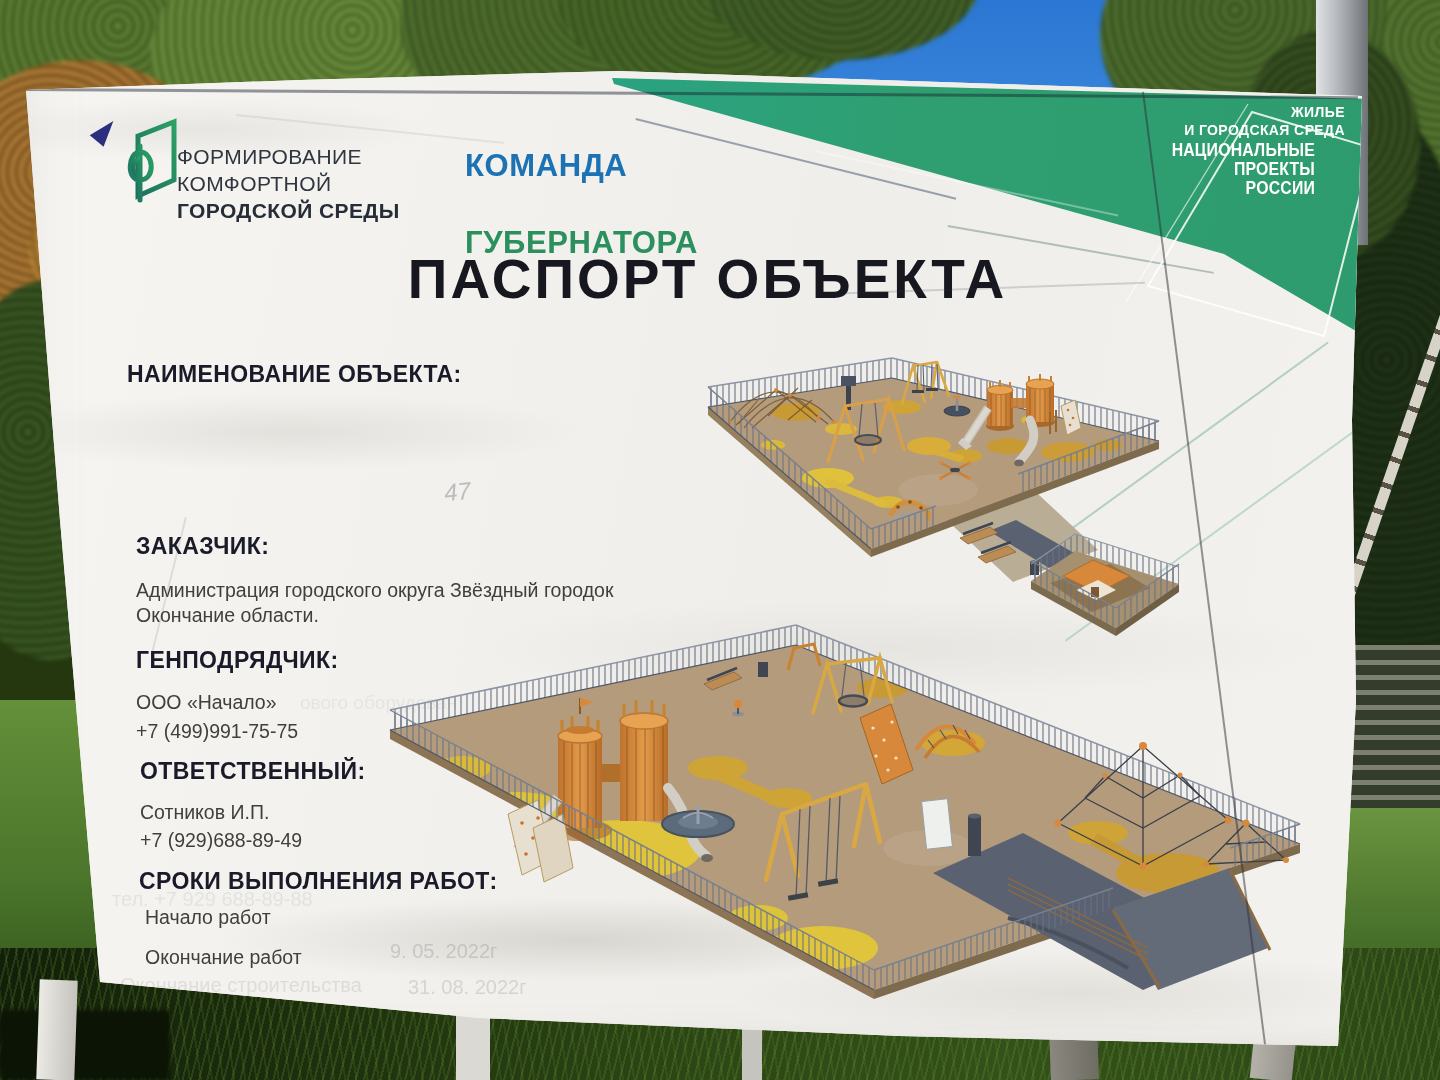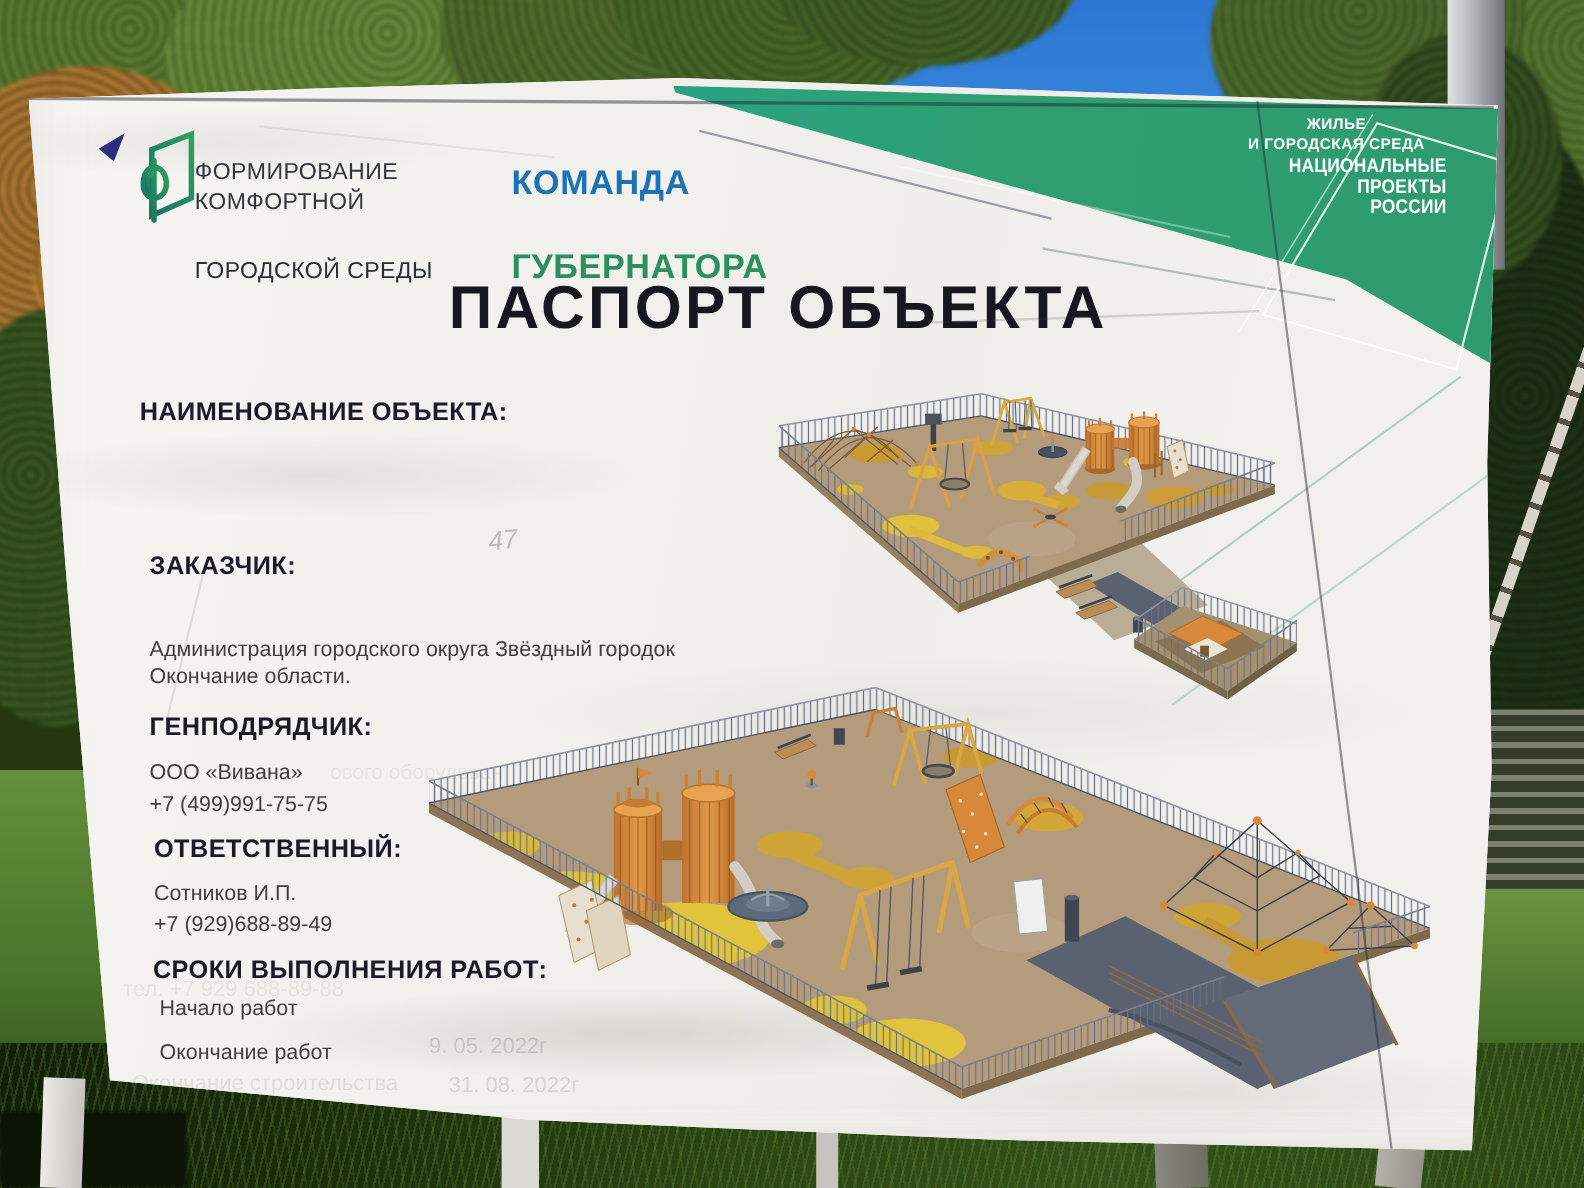--- a/index.html
+++ b/index.html
@@ -78,28 +78,28 @@
   .crease-title{left:845px;top:287px;width:300px;height:2px;transform:rotate(-2deg);opacity:.45;}
   .crease-left{left:168px;top:515px;width:2px;height:140px;transform:rotate(14deg);opacity:.3;}
   .crease-top{left:235px;top:128px;width:270px;height:2px;transform:rotate(6deg);opacity:.22;}
 
   
   .logo-mark{left:118px;top:118px;}
   .blue-wedge{left:96px;top:118px;width:0;height:0;
     border-left:9px solid transparent;border-right:9px solid transparent;
     border-bottom:26px solid #2c2e7e;transform:rotate(40deg);}
   .logo-text{left:177px;top:143px;font-size:21px;line-height:27px;color:#30363f;letter-spacing:.4px;}
-  .logo-text .b{font-weight:normal;color:#272d36;margin-top:36px;}
+  .logo-text .b{font-weight:bold;color:#272d36;}
 
   .gov{left:465px;top:145px;font-weight:bold;font-size:31px;line-height:41px;letter-spacing:.6px;}
   .gov-1{color:#1d72b4;}
   .gov-2{color:#2c8f5e;margin-top:36px;}
 
   
-  .np-sector{left:1085px;top:103px;width:260px;text-align:center;color:#ffffff;
+  .np-sector{left:1085px;top:103px;width:260px;text-align:right;color:#ffffff;
     font-weight:bold;font-size:14px;line-height:18px;letter-spacing:.4px;}
   .np-brand{left:1083px;top:141px;width:232px;text-align:right;color:#ffffff;
     font-weight:bold;font-size:18px;line-height:19px;letter-spacing:.2px;
     transform:scaleX(.88);transform-origin:right top;}
 
   .title{left:350px;top:247px;width:715px;text-align:center;font-weight:bold;
     font-size:55px;letter-spacing:3px;color:#17171f;}
 
   .sec-h{position:absolute;font-weight:bold;font-size:23px;color:#1a1a29;letter-spacing:.4px;}
   .sec-b{position:absolute;font-size:19.5px;color:#403f3d;}
@@ -198,29 +198,29 @@
     <div class="abs np-brand">
       <div>НАЦИОНАЛЬНЫЕ</div>
       <div>ПРОЕКТЫ</div>
       <div>РОССИИ</div>
     </div>
 
     <div class="abs title">ПАСПОРТ ОБЪЕКТА</div>
 
     <div class="sec-h" style="left:127px;top:361px">НАИМЕНОВАНИЕ ОБЪЕКТА:</div>
 
-    <div class="sec-h" style="left:136px;top:501px">ЗАКАЗЧИК:</div>
+    <div class="sec-h" style="left:136px;top:533px">ЗАКАЗЧИК:</div>
     <div class="sec-b lh24" style="left:136px;top:578px">
       <div>Администрация городского округа Звёздный городок</div>
       <div>Окончание области.</div>
     </div>
 
     <div class="sec-h" style="left:136px;top:647px">ГЕНПОДРЯДЧИК:</div>
     <div class="sec-b lh29" style="left:136px;top:688px">
-      <div>ООО «Вивана»</div>
+      <div>ООО «Начало»</div>
       <div>+7 (499)991-75-75</div>
     </div>
 
     <div class="sec-h" style="left:140px;top:758px">ОТВЕТСТВЕННЫЙ:</div>
     <div class="sec-b lh28" style="left:140px;top:798px">
       <div>Сотников И.П.</div>
       <div>+7 (929)688-89-49</div>
     </div>
 
     <div class="sec-h" style="left:139px;top:868px">СРОКИ ВЫПОЛНЕНИЯ РАБОТ:</div>

